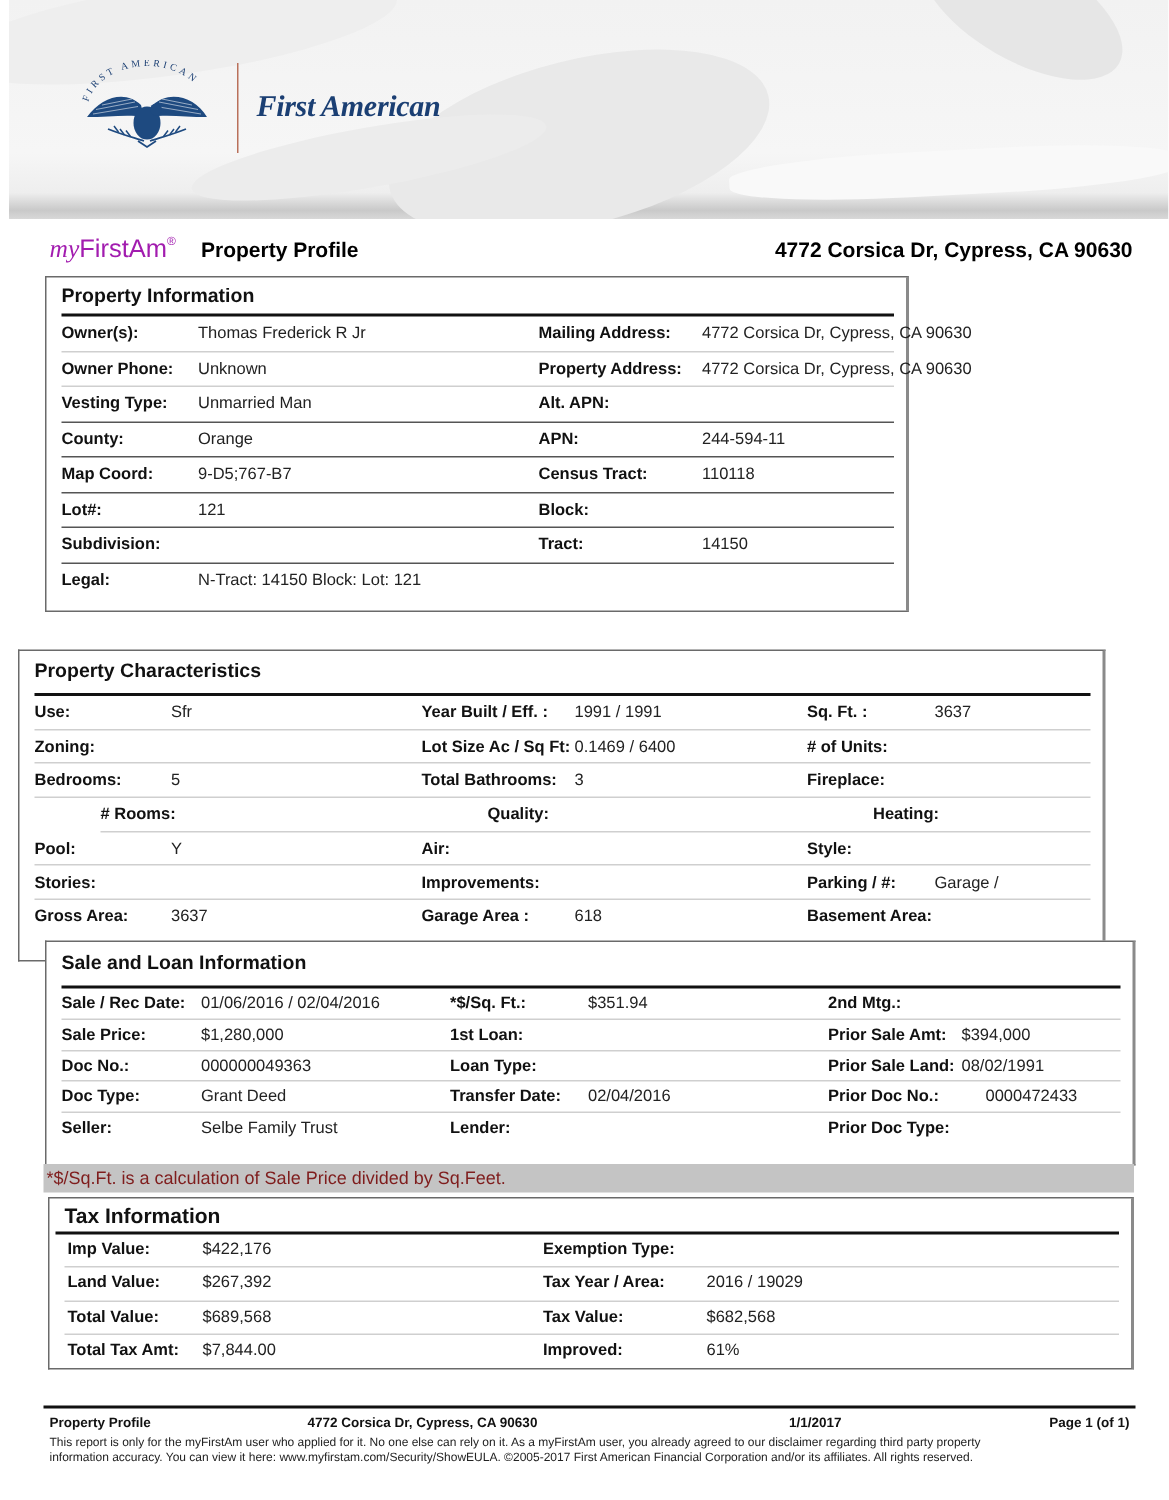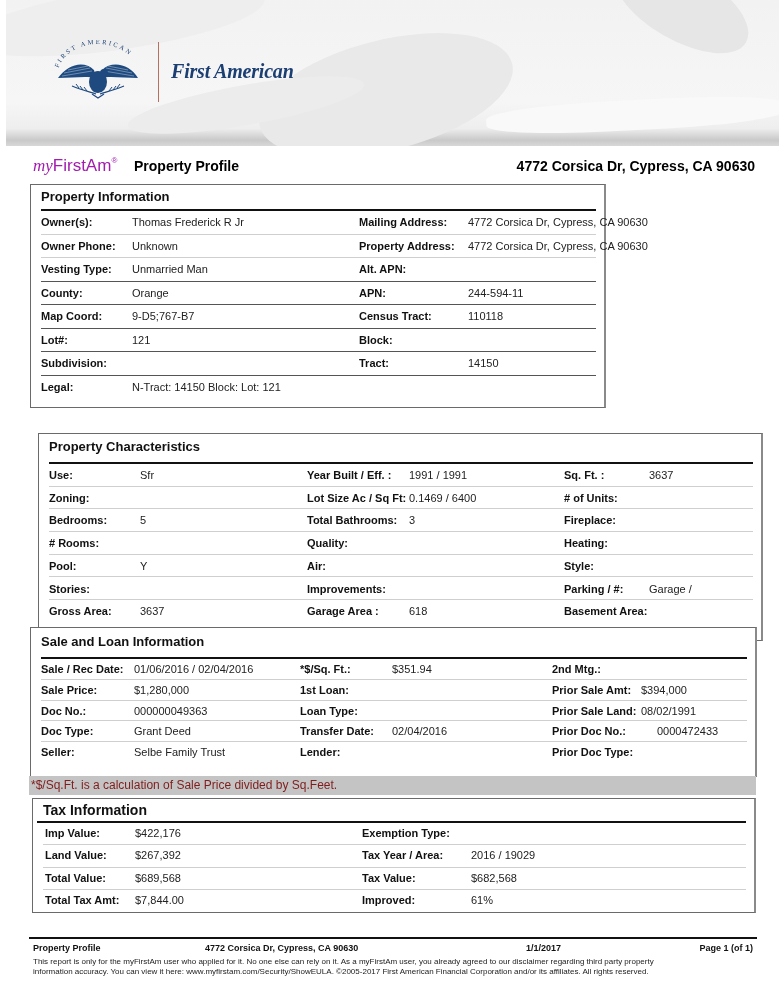--- a/index.html
+++ b/index.html
@@ -155,21 +155,21 @@
       <span class="cell val" style="left: 427px; top: 5px;">14150</span>
     </div>
     <div class="row none" style="top: 190.5px; height: 23.5px;">
       <span class="cell lbl" style="left: 0px; top: 5px;">Legal:</span>
       <span class="cell val" style="left: 91px; top: 5px;">N-Tract: 14150 Block: Lot: 121</span>
       <span class="cell lbl" style="left: 318px; top: 5px;"></span>
       <span class="cell val" style="left: 427px; top: 5px;"></span>
     </div>
   </div>
 
-<div class="section" style="left:38px; top:433px; width:725px; height:208px;">
+<div class="section" style="left:12px; top:433px; width:725px; height:208px;">
   <div class="section-title" style="top:5px;">Property Characteristics</div>
   <div class="section-rule" style="top:28px;"></div>
 
 <div class="row" style="top: 30px; height: 22.7px;">
       <span class="cell lbl" style="left: 0px; top: 5px;">Use:</span>
       <span class="cell val" style="left: 91px; top: 5px;">Sfr</span>
       <span class="cell lbl" style="left: 258px; top: 5px;">Year Built / Eff. :</span>
       <span class="cell val" style="left: 360px; top: 5px;">1991 / 1991</span>
       <span class="cell lbl" style="left: 515px; top: 5px;">Sq. Ft. :</span>
       <span class="cell val" style="left: 600px; top: 5px;">3637</span>
@@ -183,21 +183,21 @@
       <span class="cell val" style="left: 600px; top: 5px;"></span>
     </div>
     <div class="row" style="top: 75.4px; height: 22.7px;">
       <span class="cell lbl" style="left: 0px; top: 5px;">Bedrooms:</span>
       <span class="cell val" style="left: 91px; top: 5px;">5</span>
       <span class="cell lbl" style="left: 258px; top: 5px;">Total Bathrooms:</span>
       <span class="cell val" style="left: 360px; top: 5px;">3</span>
       <span class="cell lbl" style="left: 515px; top: 5px;">Fireplace:</span>
       <span class="cell val" style="left: 600px; top: 5px;"></span>
     </div>
-    <div class="row" style="top: 98.1px; height: 22.7px;">
+    <div class="row" style="top: 98.1px; height: 22.7px; margin-left: 44px;">
       <span class="cell lbl" style="left: 0px; top: 5px;"># Rooms:</span>
       <span class="cell val" style="left: 91px; top: 5px;"></span>
       <span class="cell lbl" style="left: 258px; top: 5px;">Quality:</span>
       <span class="cell val" style="left: 360px; top: 5px;"></span>
       <span class="cell lbl" style="left: 515px; top: 5px;">Heating:</span>
       <span class="cell val" style="left: 600px; top: 5px;"></span>
     </div>
     <div class="row" style="top: 120.8px; height: 22.7px;">
       <span class="cell lbl" style="left: 0px; top: 5px;">Pool:</span>
       <span class="cell val" style="left: 91px; top: 5px;">Y</span>

